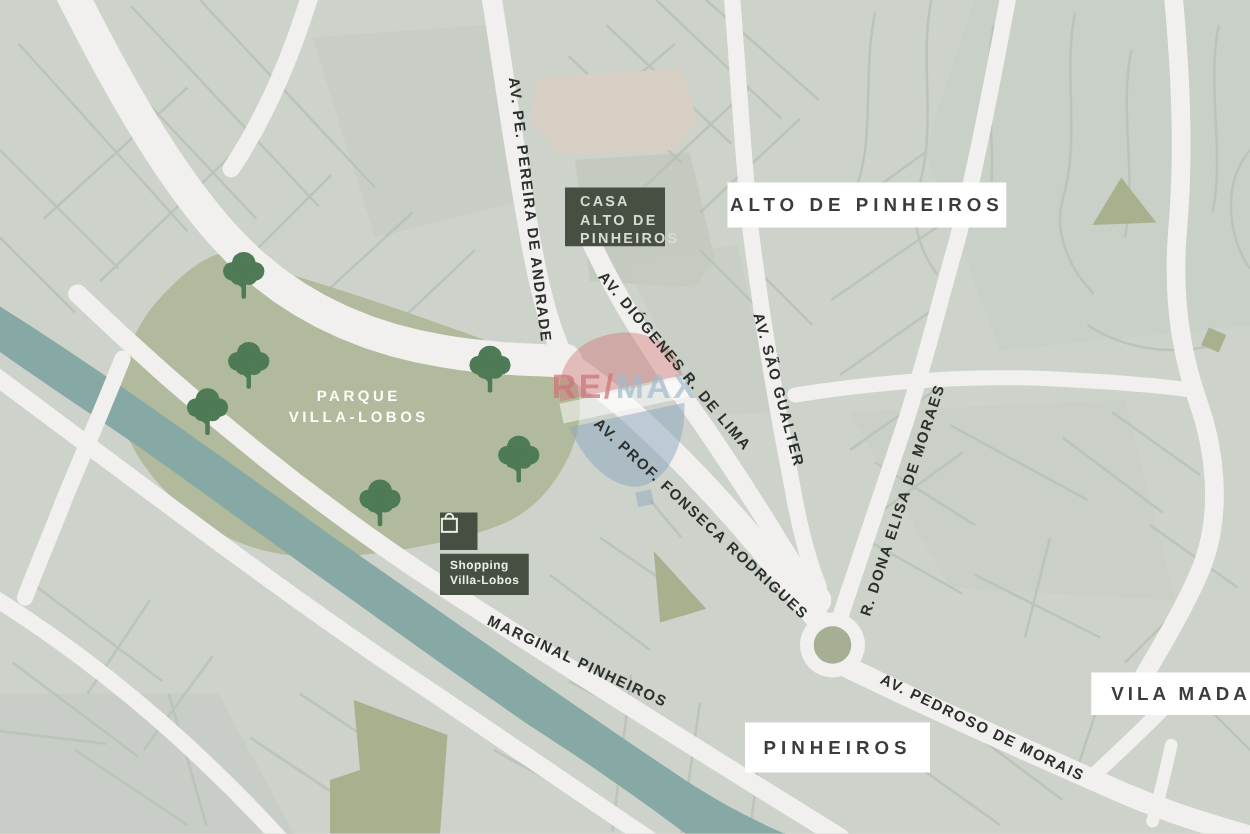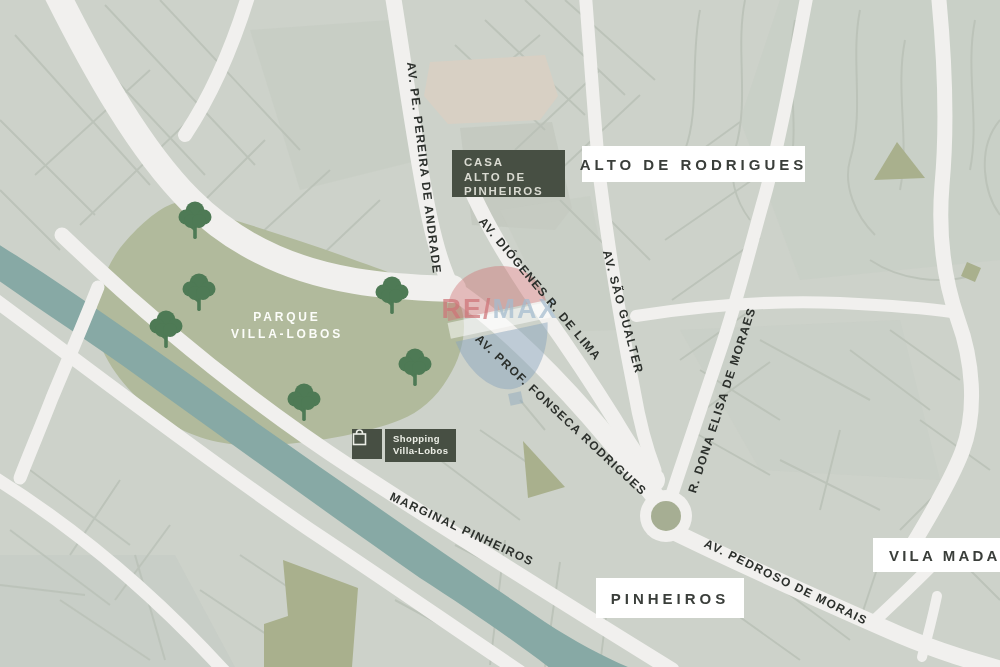--- a/index.html
+++ b/index.html
@@ -34,28 +34,28 @@
 
   
   .park-label{
     position:absolute;left:287px;top:326px;transform:translate(-50%,-50%);
     text-align:center;color:#fcfdf9;font-weight:700;font-size:12px;
     letter-spacing:2.8px;line-height:1.45;white-space:nowrap;
   }
 
   
   .casa-badge{
-    position:absolute;left:452px;top:150px;width:113px;height:47px;
+    position:absolute;left:452px;top:150px;width:80px;height:47px;
     background:#474f43;color:#d9dad1;font-weight:700;font-size:11.5px;
     letter-spacing:1.8px;line-height:1.28;padding:5px 0 0 12px;
     box-sizing:border-box;
   }
 
   
-  .shop-badge{position:absolute;left:352px;top:429px;display:flex;gap:3px;}
+  .shop-badge{position:absolute;left:352px;top:410px;display:flex;gap:3px;flex-direction:column;}
   .shop-ico{
     width:30px;height:30px;background:#474f43;display:flex;
     align-items:center;justify-content:center;
   }
   .shop-txt{
     background:#474f43;color:#eceee6;font-weight:700;font-size:9.5px;
     letter-spacing:.4px;line-height:1.3;padding:4px 8px;display:flex;
     flex-direction:column;justify-content:center;
   }
 </style>
@@ -169,21 +169,21 @@
   </div>
 
   <div class="sl sl0">AV. PE. PEREIRA DE ANDRADE</div>
   <div class="sl sl1">AV. DIÓGENES R. DE LIMA</div>
   <div class="sl sl2">AV. SÃO GUALTER</div>
   <div class="sl sl3">AV. PROF. FONSECA RODRIGUES</div>
   <div class="sl sl4">R. DONA ELISA DE MORAES</div>
   <div class="sl sl5">MARGINAL PINHEIROS</div>
   <div class="sl sl6">AV. PEDROSO DE MORAIS</div>
 
-  <div class="abox abox0">ALTO DE RODRIGUES</div>
+  <div class="abox abox0">ALTO DE PINHEIROS</div>
   <div class="abox abox1">PINHEIROS</div>
   <div class="abox abox2">VILA MADALENA</div>
 
   <div class="casa-badge">
     <div>CASA</div>
     <div>ALTO DE</div>
     <div>PINHEIROS</div>
   </div>
 
   <div class="shop-badge">

